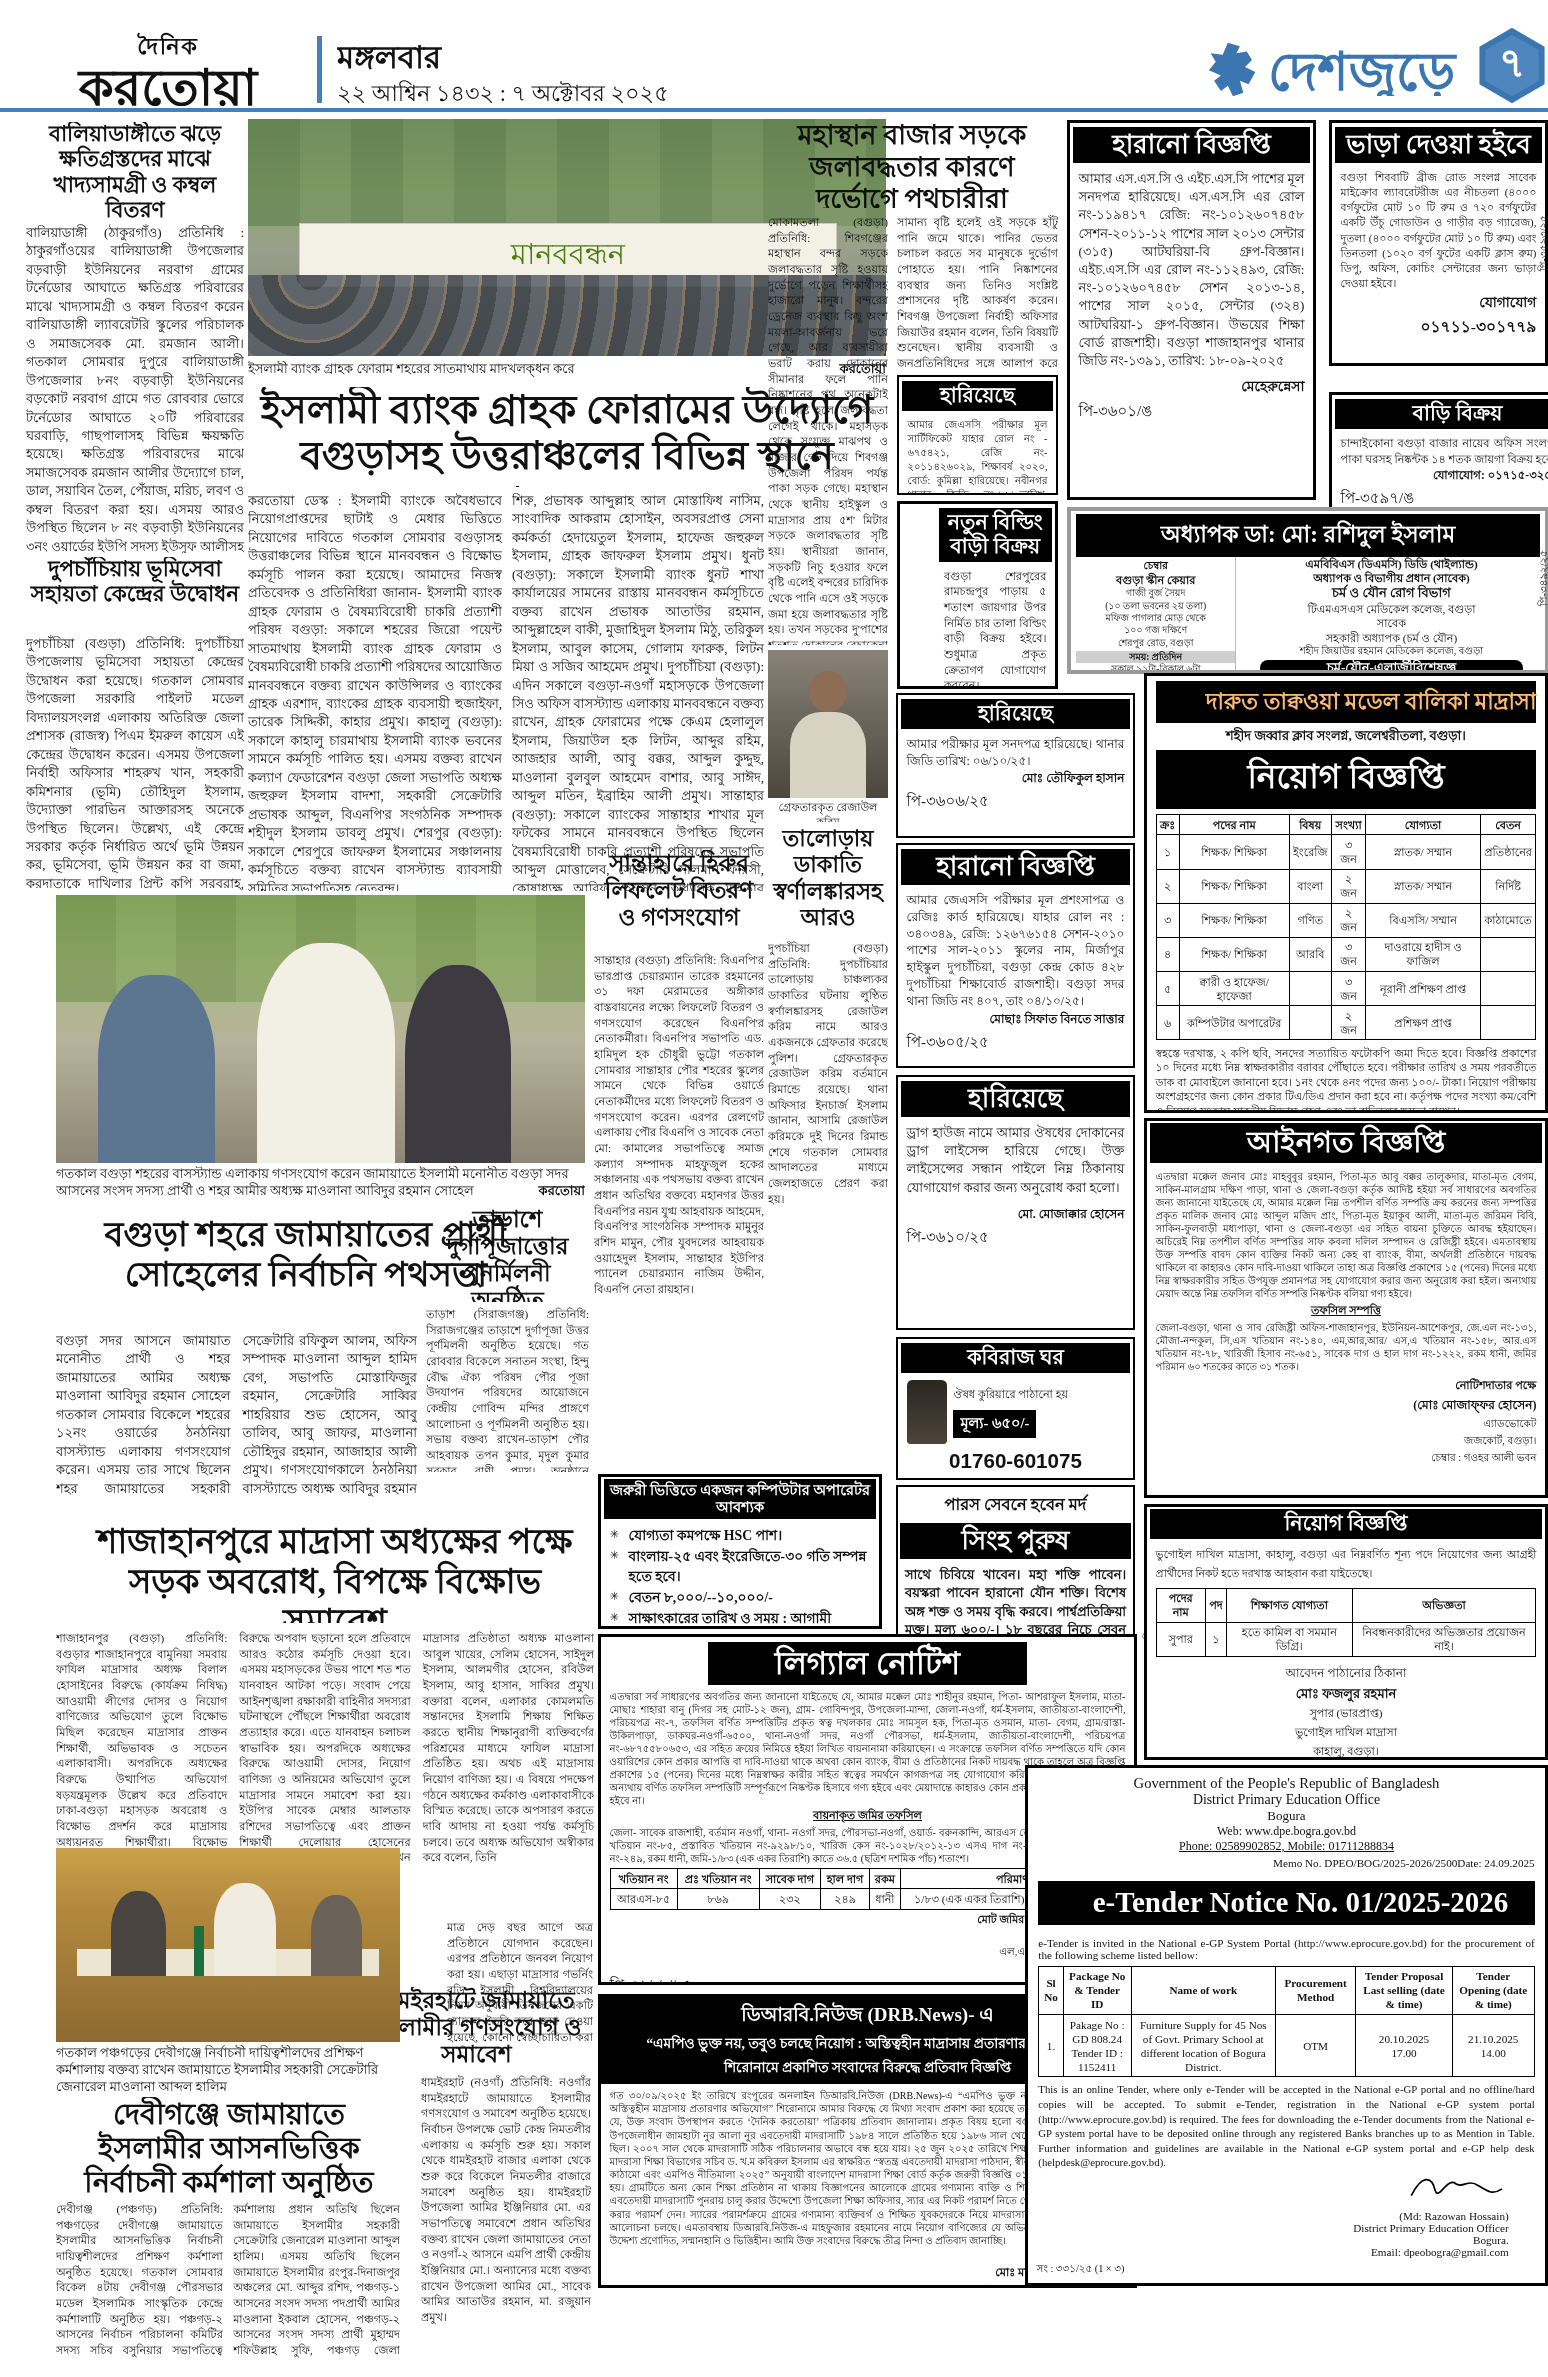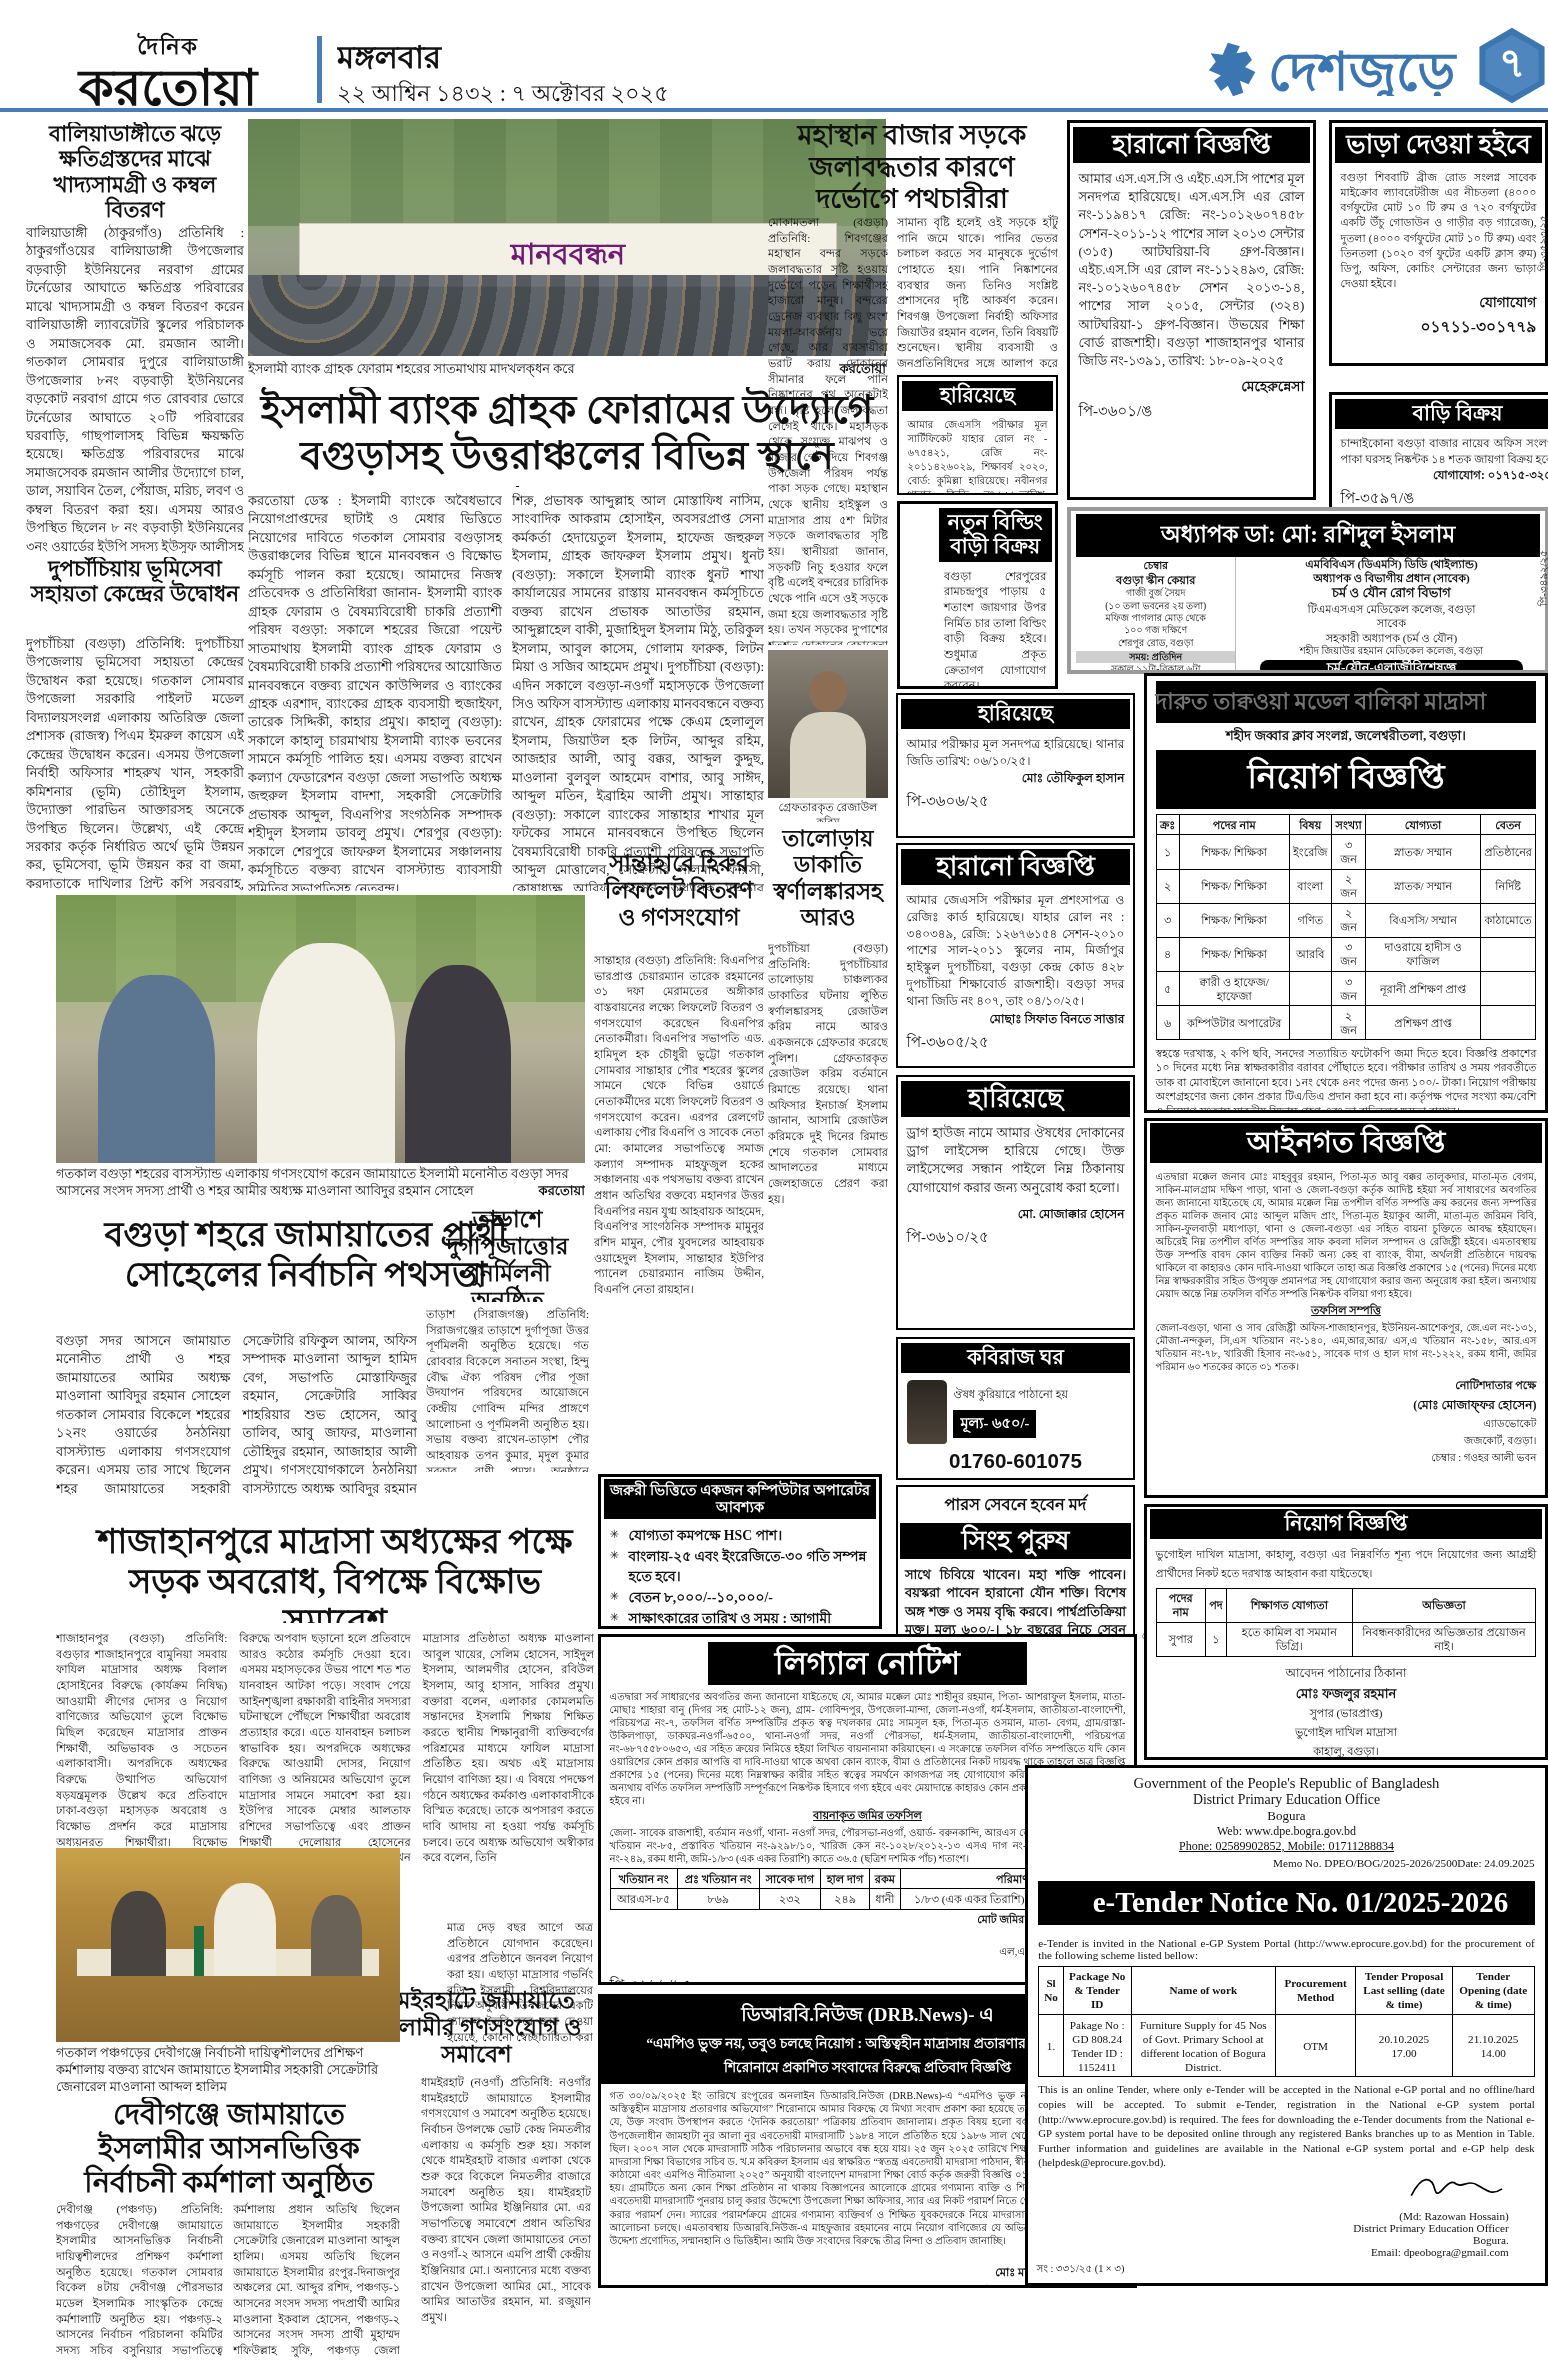--- a/index.html
+++ b/index.html
@@ -59,21 +59,21 @@
   <div class="abs rule-blue" style="left:0;top:108px;width:1548px;height:4.3px;"></div>
 
   <div class="abs art-title" style="left:26px;top:122px;width:218px;height:96px;font-size:21.5px;">বালিয়াডাঙ্গীতে ঝড়ে ক্ষতিগ্রস্তদের মাঝে খাদ্যসামগ্রী ও কম্বল বিতরণ</div>
   <div class="abs jtext" style="left:26px;top:224px;width:218px;height:329px;">বালিয়াডাঙ্গী (ঠাকুরগাঁও) প্রতিনিধি : ঠাকুরগাঁওয়ের বালিয়াডাঙ্গী উপজেলার বড়বাড়ী ইউনিয়নের নরবাগ গ্রামের টর্নেডোর আঘাতে ক্ষতিগ্রস্ত পরিবারের মাঝে খাদ্যসামগ্রী ও কম্বল বিতরণ করেন বালিয়াডাঙ্গী ল্যাবরেটরি স্কুলের পরিচালক ও সমাজসেবক মো. রমজান আলী। গতকাল সোমবার দুপুরে বালিয়াডাঙ্গী উপজেলার ৮নং বড়বাড়ী ইউনিয়নের বড়কোট নরবাগ গ্রামে গত রোববার ভোরে টর্নেডোর আঘাতে ২০টি পরিবারের ঘরবাড়ি, গাছপালাসহ বিভিন্ন ক্ষয়ক্ষতি হয়েছে। ক্ষতিগ্রস্ত পরিবারদের মাঝে সমাজসেবক রমজান আলীর উদ্যোগে চাল, ডাল, সয়াবিন তৈল, পেঁয়াজ, মরিচ, লবণ ও কম্বল বিতরণ করা হয়। এসময় আরও উপস্থিত ছিলেন ৮ নং বড়বাড়ী ইউনিয়নের ৩নং ওয়ার্ডের ইউপি সদস্য ইউসুফ আলীসহ এলাকার গণ্যমান্যব্যক্তি তমিজউদ্দীন, আব্দুল জব্বার, খাদেমুল ইসলাম, এরশাদ আলী, নাসিরুল, আলহাজ্ব মহসিন আলী প্রমুখ।</div>
   <div class="abs art-title" style="left:26px;top:557px;width:218px;height:72px;font-size:21.5px;">দুপচাঁচিয়ায় ভূমিসেবা সহায়তা কেন্দ্রের উদ্বোধন</div>
   <div class="abs jtext" style="left:26px;top:635px;width:218px;height:256px;">দুপচাঁচিয়া (বগুড়া) প্রতিনিধি: দুপচাঁচিয়া উপজেলায় ভূমিসেবা সহায়তা কেন্দ্রের উদ্বোধন করা হয়েছে। গতকাল সোমবার উপজেলা সরকারি পাইলট মডেল বিদ্যালয়সংলগ্ন এলাকায় অতিরিক্ত জেলা প্রশাসক (রাজস্ব) পিএম ইমরুল কায়েস এই কেন্দ্রের উদ্বোধন করেন। এসময় উপজেলা নির্বাহী অফিসার শাহরুখ খান, সহকারী কমিশনার (ভূমি) তৌহিদুল ইসলাম, উদ্যোক্তা পারভিন আক্তারসহ অনেকে উপস্থিত ছিলেন। উল্লেখ্য, এই কেন্দ্রে সরকার কর্তৃক নির্ধারিত অর্থে ভূমি উন্নয়ন কর, ভূমিসেবা, ভূমি উন্নয়ন কর বা জমা, করদাতাকে দাখিলার প্রিন্ট কপি সরবরাহ, নামজারিসহ ভূমি সংক্রান্ত সকল সেবা প্রদান করা হবে।</div>
 
   <div class="photo abs" style="left:248px;top:119px;width:638px;height:237px;background:linear-gradient(180deg,#6d8d5a 0%,#8aa86f 30%,#9aa08c 55%,#7c7f72 100%);">
     <div style="position:absolute;left:0;top:0;width:100%;height:45%;background:repeating-linear-gradient(90deg,#5d7c4b 0 52px,#728f5c 52px 103px);opacity:.6;"></div>
     <div style="position:absolute;left:8%;top:44%;width:84%;height:26%;background:#f3f0e6;border:1.7px solid #cfc9b8;display:flex;align-items:center;justify-content:center;">
-      <span style="font-size:29px;font-weight:bold;color:#701a75;">মানববন্ধন</span>
+      <span style="font-size:29px;font-weight:normal;color:#4d7c0f;">মানববন্ধন</span>
     </div>
     <div style="position:absolute;left:0;bottom:0;width:100%;height:34%;background:repeating-radial-gradient(circle at 10% 0,#3a3f46 0 15.5px,#565d66 15.5px 31px,#806f5c 31px 34px);opacity:.85;"></div>
   </div>
   <div class="abs caption" style="left:248px;top:361px;width:638px;height:22.4px;">
     <span>ইসলামী ব্যাংক গ্রাহক ফোরাম শহরের সাতমাথায় মাদখলক্ধন করে</span>
     <span class="credit">করতোয়া</span>
   </div>
   <div class="abs art-title" style="left:248px;top:387px;width:638px;height:100px;font-size:39px;">ইসলামী ব্যাংক গ্রাহক ফোরামের উদ্যোগে বগুড়াসহ উত্তরাঞ্চলের বিভিন্ন স্থানে মানববন্ধন</div>
   <div class="abs jtext" style="left:248px;top:492px;width:254px;height:399px;">করতোয়া ডেস্ক : ইসলামী ব্যাংকে অবৈধভাবে নিয়োগপ্রাপ্তদের ছাটাই ও মেধার ভিত্তিতে নিয়োগের দাবিতে গতকাল সোমবার বগুড়াসহ উত্তরাঞ্চলের বিভিন্ন স্থানে মানববন্ধন ও বিক্ষোভ কর্মসূচি পালন করা হয়েছে। আমাদের নিজস্ব প্রতিবেদক ও প্রতিনিধিরা জানান- ইসলামী ব্যাংক গ্রাহক ফোরাম ও বৈষম্যবিরোধী চাকরি প্রত্যাশী পরিষদ বগুড়া: সকালে শহরের জিরো পয়েন্ট সাতমাথায় ইসলামী ব্যাংক গ্রাহক ফোরাম ও বৈষম্যবিরোধী চাকরি প্রত্যাশী পরিষদের আয়োজিত মানববন্ধনে বক্তব্য রাখেন কাউন্সিলর ও ব্যাংকের গ্রাহক এরশাদ, ব্যাংকের গ্রাহক ব্যবসায়ী হুজাইফা, তারেক সিদ্দিকী, কাহার প্রমুখ। কাহালু (বগুড়া): সকালে কাহালু চারমাথায় ইসলামী ব্যাংক ভবনের সামনে কর্মসূচি পালিত হয়। এসময় বক্তব্য রাখেন কল্যাণ ফেডারেশন বগুড়া জেলা সভাপতি অধ্যক্ষ জহুরুল ইসলাম বাদশা, সহকারী সেক্রেটারি প্রভাষক আব্দুল, বিএনপি'র সংগঠনিক সম্পাদক শহীদুল ইসলাম ডাবলু প্রমুখ। শেরপুর (বগুড়া): সকালে শেরপুরে জাফরুল ইসলামের সঞ্চালনায় কর্মসূচিতে বক্তব্য রাখেন বাসস্ট্যান্ড ব্যাবসায়ী সমিতির সভাপতিসহ নেতৃবৃন্দ।</div>
   <div class="abs jtext" style="left:512px;top:492px;width:252px;height:399px;">শিরু, প্রভাষক আব্দুল্লাহ আল মোস্তাফিধ নাসিম, সাংবাদিক আকরাম হোসাইন, অবসরপ্রাপ্ত সেনা কর্মকর্তা হেদায়েতুল ইসলাম, হাফেজ জহুরুল ইসলাম, গ্রাহক জাফরুল ইসলাম প্রমুখ। ধুনট (বগুড়া): সকালে ইসলামী ব্যাংক ধুনট শাখা কার্যালয়ের সামনের রাস্তায় মানববন্ধন কর্মসূচিতে বক্তব্য রাখেন প্রভাষক আতাউর রহমান, আব্দুল্লাহেল বাকী, মুজাহিদুল ইসলাম মিঠু, তরিকুল ইসলাম, আবুল কাসেম, গোলাম ফারুক, লিটন মিয়া ও সজিব আহমেদ প্রমুখ। দুপচাঁচিয়া (বগুড়া): এদিন সকালে বগুড়া-নওগাঁ মহাসড়কে উপজেলা সিও অফিস বাসস্ট্যান্ড এলাকায় মানববন্ধনে বক্তব্য রাখেন, গ্রাহক ফোরামের পক্ষে কেএম হেলালুল ইসলাম, জিয়াউল হক লিটন, আব্দুর রহিম, আজহার আলী, আবু বক্কর, আব্দুল কুদ্দুছ, মাওলানা বুলবুল আহমেদ বাশার, আবু সাঈদ, আব্দুল মতিন, ইব্রাহিম আলী প্রমুখ। সান্তাহার (বগুড়া): সকালে ব্যাংকের সান্তাহার শাখার মূল ফটকের সামনে মানববন্ধনে উপস্থিত ছিলেন বৈষম্যবিরোধী চাকরি প্রত্যাশী পরিষদের সভাপতি আব্দুল মোত্তালেব, সেক্রেটারি সালমান ফারসী, কোষাধ্যক্ষ আরিফ হোসেন, অধ্যাপক মাহতাব উদ্দীন, আহসান হাবীব তুহিন, ব্যবসায়ী তরিকুল ইসলাম ও শিক্ষক কামরুল ইসলাম প্রমুখ।</div>
@@ -222,21 +222,21 @@
         <div>সহকারী অধ্যাপক (চর্ম ও যৌন)</div>
         <div style="font-size:10px;">শহীদ জিয়াউর রহমান মেডিকেল কলেজ, বগুড়া</div>
         <div style="background:#000;color:#fff;border-radius:12px;font-weight:bold;font-size:13px;margin:1.7px 17px;">চর্ম-যৌন-এলার্জীবিশেষজ্ঞ</div>
 
       </div>
     </div>
   </div>
   <div class="vref" style="left:1536px;top:550px;">পি-৩৪৯২/২৫</div>
 
   <div class="abs box box-thick" style="left:1144px;top:673px;width:404px;height:440px;padding:5.2px 8.6px;">
-    <div style="background:#000;color:#737373;text-align:left;font-weight:bold;font-size:22.4px;padding:2.6px 0;">দারুত তাক্বওয়া মডেল বালিকা মাদ্রাসা</div>
+    <div style="background:#000;color:#fdba74;text-align:right;font-weight:bold;font-size:22.4px;padding:2.6px 0;">দারুত তাক্বওয়া মডেল বালিকা মাদ্রাসা</div>
     <div class="center" style="font-size:13px;font-weight:bold;margin:2.6px 0;">শহীদ জব্বার ক্লাব সংলগ্ন, জলেশ্বরীতলা, বগুড়া।</div>
     <div style="background:#000;color:#fff;text-align:center;font-weight:bold;font-size:33px;padding:1.7px 0;margin-bottom:5.2px;">নিয়োগ বিজ্ঞপ্তি</div>
     <table class="nt">
       <thead>
           <tr>
             <th>ক্রঃ</th>
             <th>পদের নাম</th>
             <th>বিষয়</th>
             <th>সংখ্যা</th>
             <th>যোগ্যতা</th>

